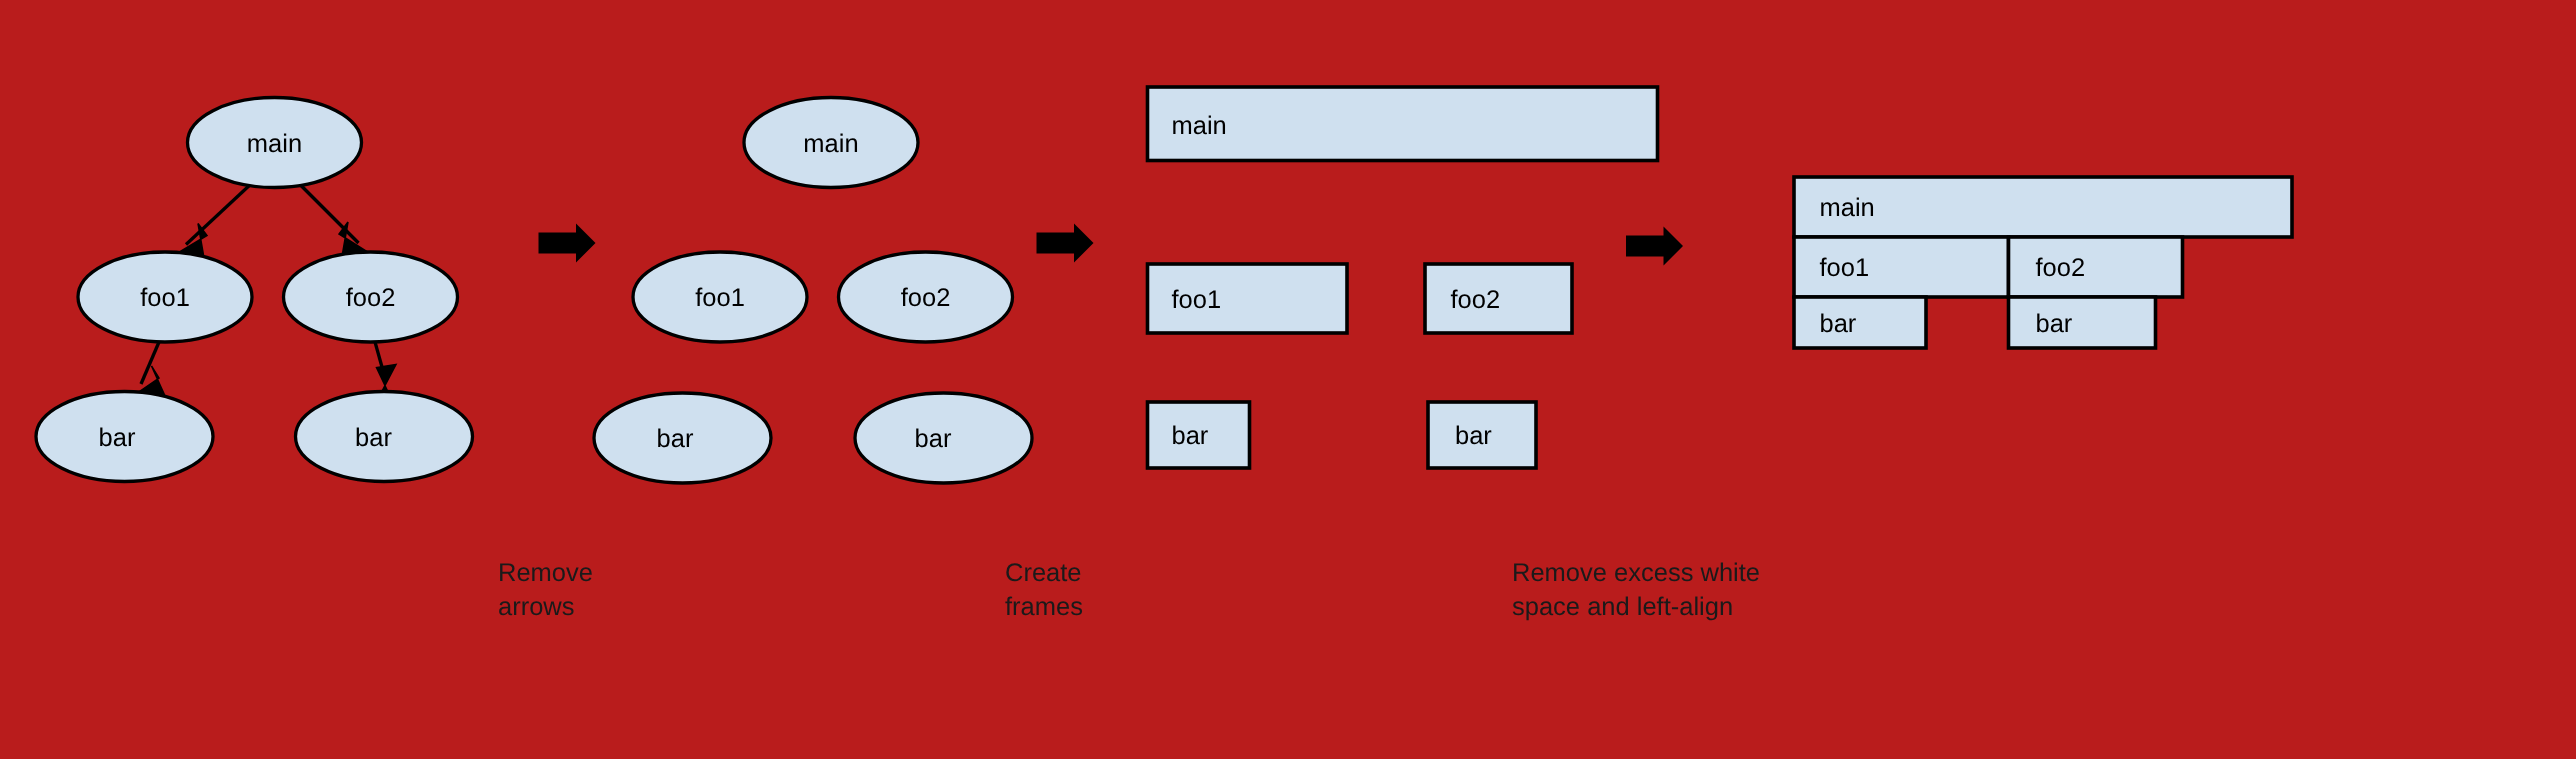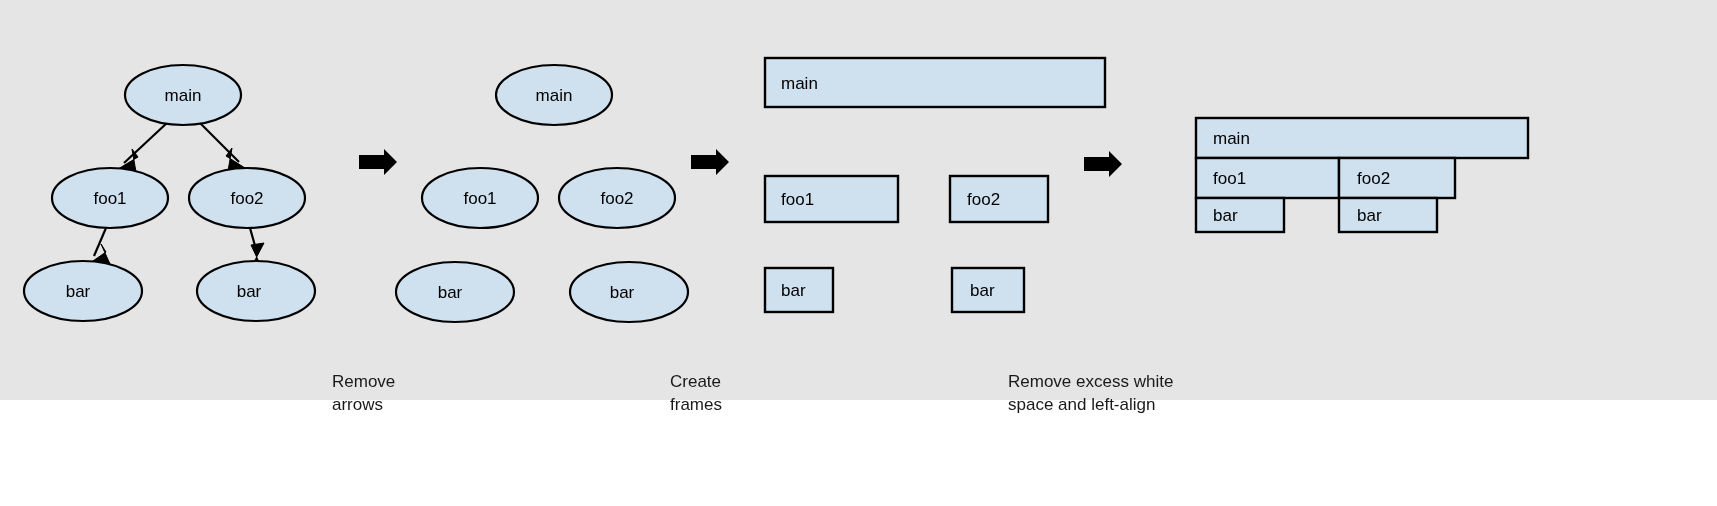--- a/index.html
+++ b/index.html
@@ -10,22 +10,22 @@
   }
   body {
     width: 1717px;
     height: 506px;
     font-family: "Liberation Sans", sans-serif;
     overflow: hidden;
   }
   #diagram-root {
     position: relative;
     width: 1717px;
-    height: 400px;
-    background: #e5e5e5;
+    height: 506px;
+    background: #b91c1c;
   }
   svg.diagram-canvas {
     position: absolute;
     top: 0;
     left: 0;
     width: 1717px;
     height: 506px;
     display: block;
   }
   .node-shape {

